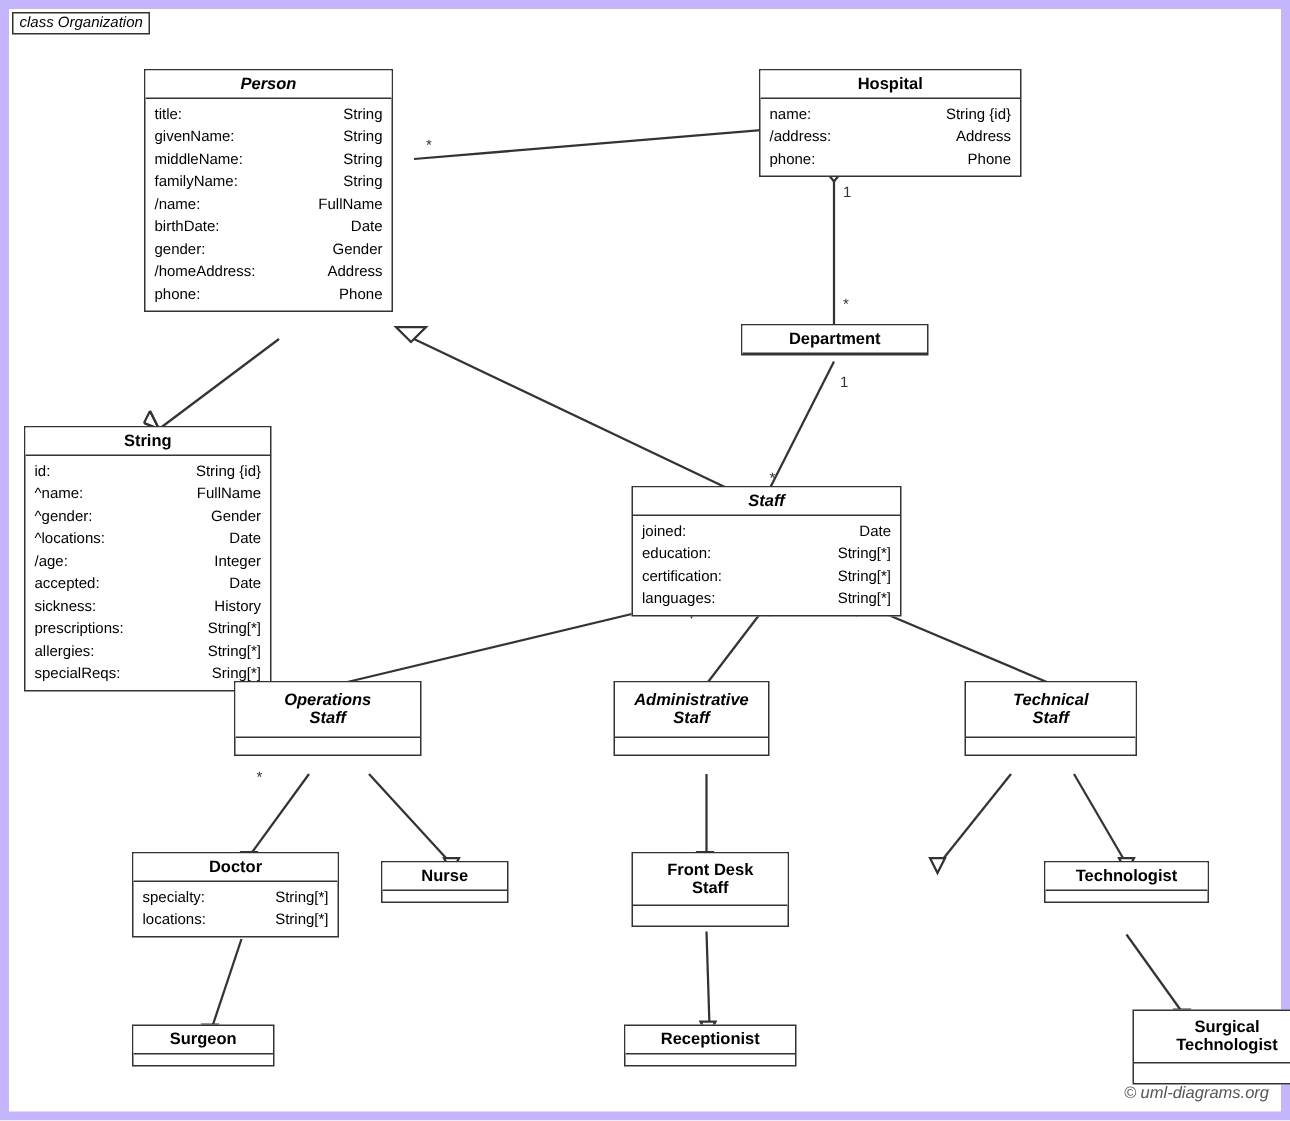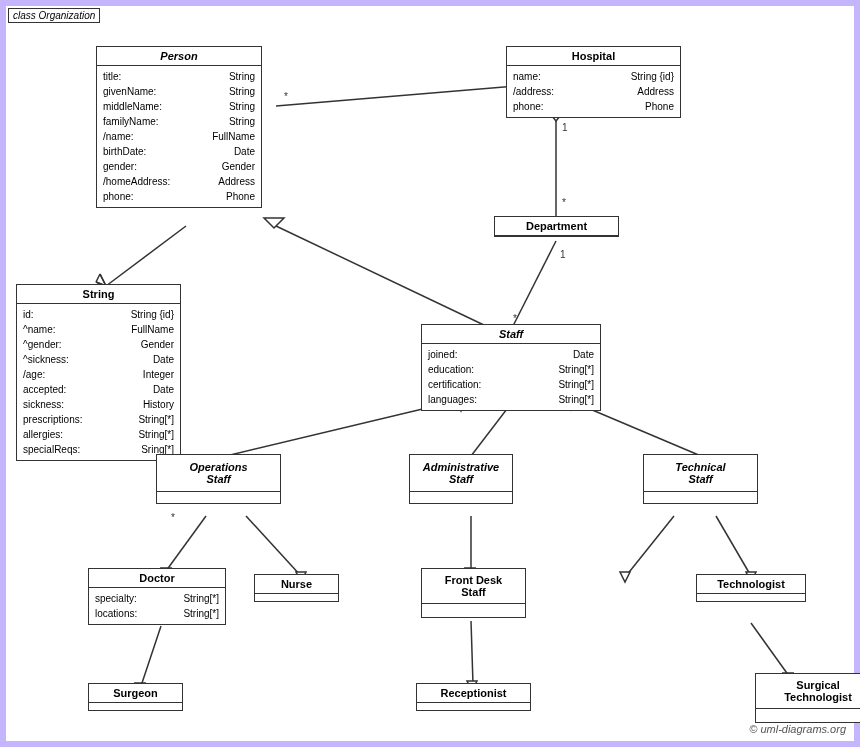--- a/index.html
+++ b/index.html
@@ -212,21 +212,21 @@
         </div>
       <div class="attr-row">
           <span>^name:</span>
           <span>FullName</span>
         </div>
       <div class="attr-row">
           <span>^gender:</span>
           <span>Gender</span>
         </div>
       <div class="attr-row">
-          <span>^sickness:</span>
+          <span>^locations:</span>
           <span>Date</span>
         </div>
       <div class="attr-row">
           <span>/age:</span>
           <span>Integer</span>
         </div>
       <div class="attr-row">
           <span>accepted:</span>
           <span>Date</span>
         </div>

